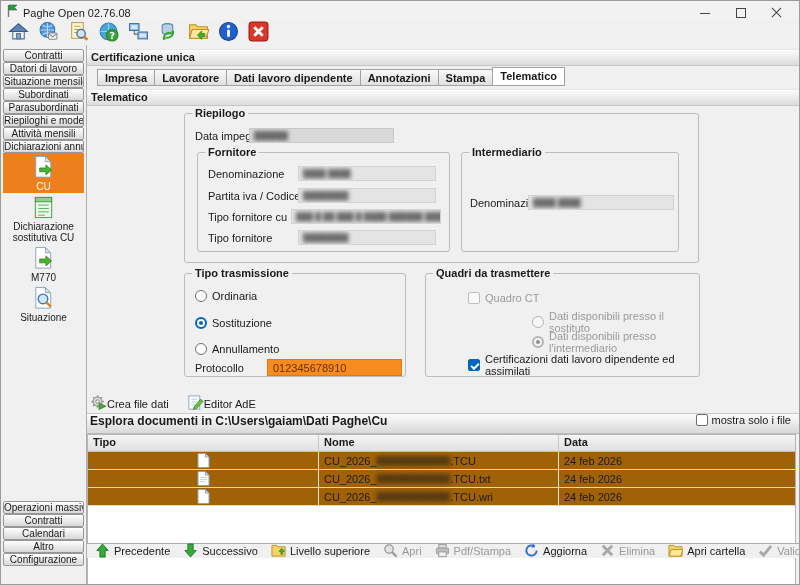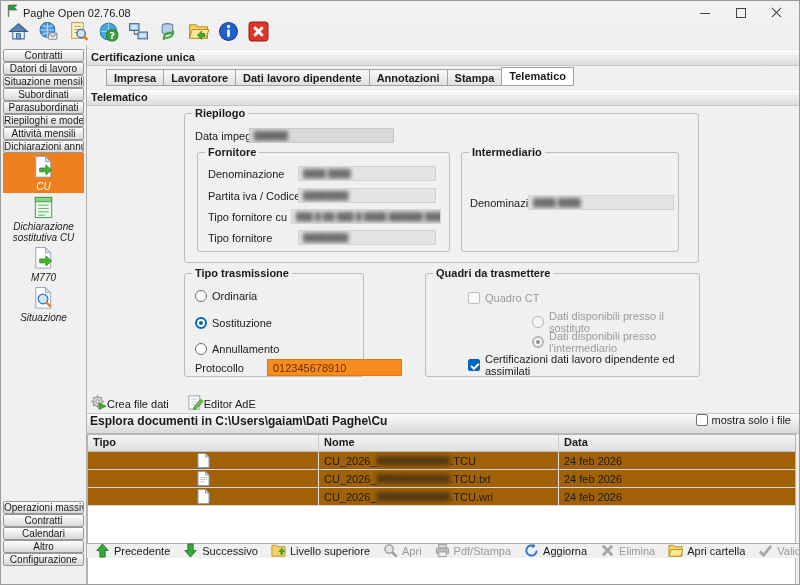--- a/index.html
+++ b/index.html
@@ -20,34 +20,34 @@
   
   .toolbar { height:26px; display:flex; align-items:center; gap:6px; padding:1px 5px; background:#f0f0f0; }
   .tb-btn { width:24px; height:24px; display:flex; align-items:center; justify-content:center; }
   .tb-btn svg { width:21px; height:21px; }
 
   
   .main { display:flex; height:541px; }
   .sidebar { width:85px; display:flex; flex-direction:column; padding-top:4px; background:#f0f0f0; }
   .acc-btn { height:13px; margin:0 2px; border:1px solid #979797; border-radius:2px; background:linear-gradient(#ffffff,#d8d8d8); font-size:10px; line-height:11px; text-align:center; overflow:hidden; white-space:nowrap; }
   .side-panel { flex:0 0 auto; display:flex; flex-direction:column; align-items:stretch; }
-  .panel-item { display:flex; flex-direction:column; align-items:center; margin:0 2px; padding:2px 0 1px;font-style:italic; }
+  .panel-item { display:flex; flex-direction:column; align-items:center; margin:0 2px; padding:2px 0 1px; }
   .panel-item.selected { background:#ee7f1d; }
   .panel-item.selected .plabel { color:#fff; }
   .picon svg { width:25px; height:25px; display:block; }
   .plabel { font-size:10px; line-height:11px; text-align:center; margin-top:1px; }
   .sb-spacer { flex:1; }
   .sb-bottom { padding-bottom:20px; }
 
   
   .content { position:relative; flex:1; border-left:1px solid #aeaeae; background:#f0f0f0; }
   .bar { position:absolute; left:0; right:0; height:17px; background:linear-gradient(#fcfcfc,#dcdcdc); border-top:1px solid #e8e8e8; border-bottom:1px solid #c6c6c6; font-weight:bold; line-height:15px; padding-left:4px; }
   .bar-title { top:4px; }
   .bar-section { top:44px; }
-  .tabs { position:absolute; top:22px; left:19px; display:flex; align-items:flex-end; height:19px; }
+  .tabs { position:absolute; top:22px; left:10px; display:flex; align-items:flex-end; height:19px; }
   .tab { padding:2px 7px 3px; font-weight:bold; background:linear-gradient(#f9f9f9,#e0e0e0); border:1px solid #a2a2a2; border-right:none; height:17px; }
   .tab:last-child { border-right:1px solid #a2a2a2; }
   .tab.active { background:#fff; height:19px; border-right:1px solid #a2a2a2; }
 
   
   .groupbox { position:absolute; border:1px solid #bcbcbc; border-radius:3px; }
   .gb-title { position:absolute; top:-7px; left:7px; background:#f0f0f0; padding:0 3px; font-weight:bold; }
   .flabel { position:absolute; white-space:nowrap; }
   .field { position:absolute; height:15px; background:#e4e4e4; border:1px solid #d2d2d2; display:flex; align-items:center; padding-left:4px; overflow:hidden; }
   .field.dark { background:#d9d9d9; border-color:#c8c8c8; }
@@ -290,21 +290,21 @@
 
         <div class="groupbox" style="left:276px; top:38px; width:218px; height:100px;text-align:right;">
           <span class="gb-title">Intermediario</span>
           <span class="flabel" style="left:8px; top:44px;">Denominazione</span>
           <div class="field" style="left:66px; top:42px; width:146px;">
               <span class="redact">████ ████</span>
             </div>
         </div>
       </div>
 
-      <div class="groupbox" style="left:97px; top:228px; width:180px; height:104px;">
+      <div class="groupbox" style="left:97px; top:228px; width:222px; height:104px;">
         <span class="gb-title">Tipo trasmissione</span>
         <div class="opt" style="left:10px; top:15px;">
           <span class="radio"></span>
           <span>Ordinaria</span>
         </div>
         <div class="opt" style="left:10px; top:42px;">
           <span class="radio on"></span>
           <span>Sostituzione</span>
         </div>
         <div class="opt" style="left:10px; top:68px;">

